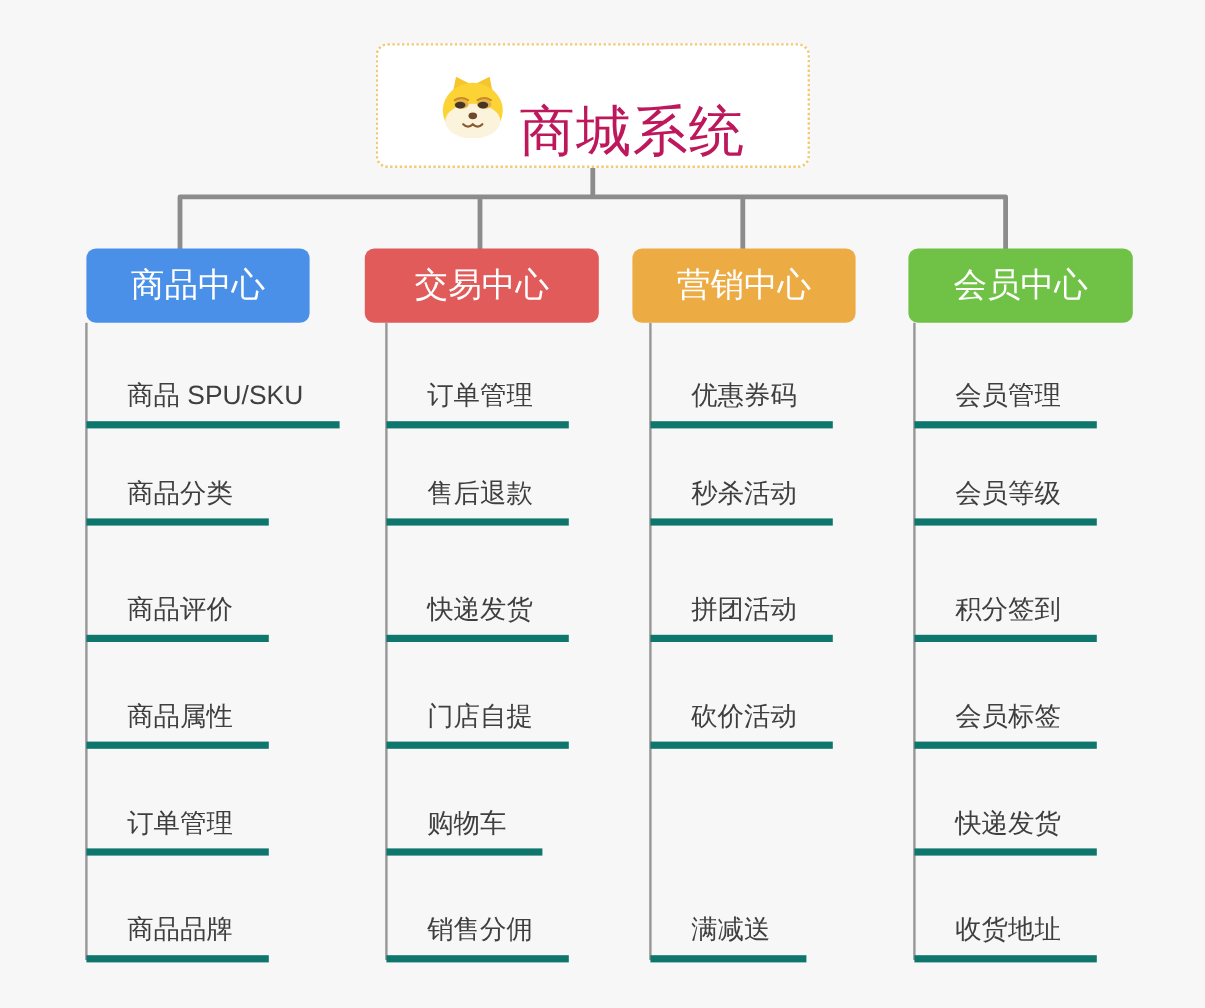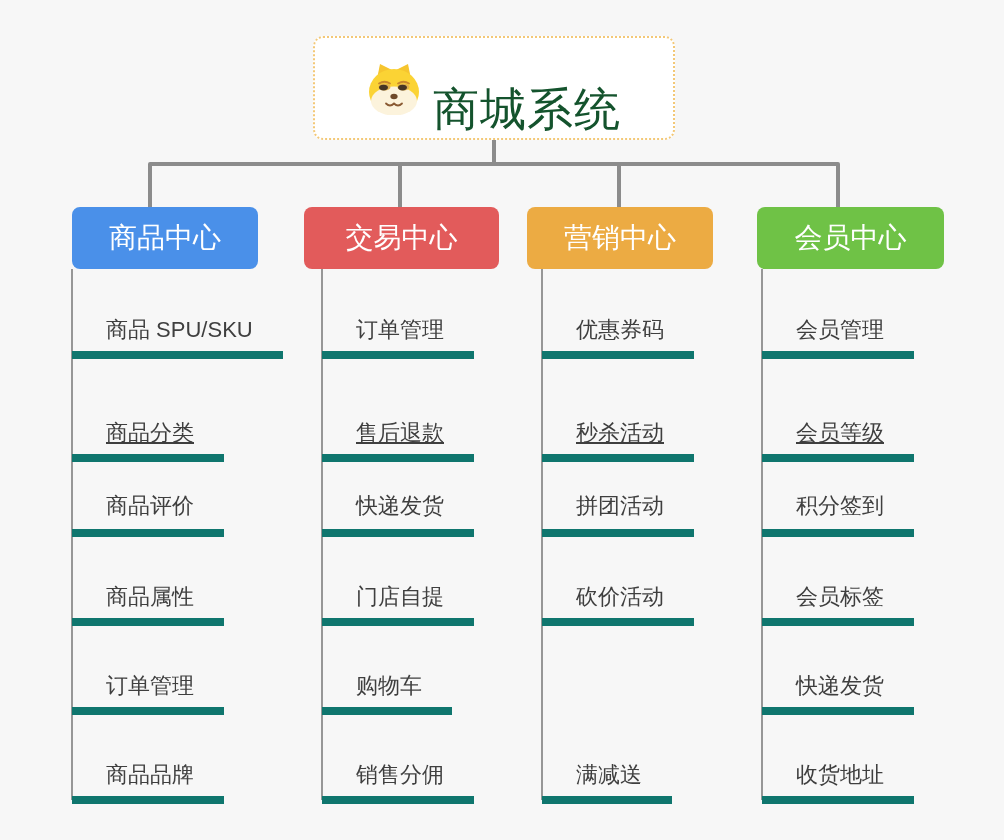--- a/index.html
+++ b/index.html
@@ -62,31 +62,31 @@
   .s1 { left:321px; }
   .s2 { left:541px; }
   .s3 { left:761px; }
   
   .leaf {
     position:absolute;
     font-size:22px;
     color:#3f3f3f;
     line-height:26px;
     padding:0 30px 8px 34px;
-    border-bottom:8px solid #0f766e;
+    border-bottom:6px solid #0f766e;
     white-space:nowrap;
     cursor:pointer;
   }
   .c0 { left:72px;  }
   .c1 { left:322px; }
   .c2 { left:542px; }
   .c3 { left:762px; }
   .r0 { top:317px; }
-  .r1 { top:420px;text-decoration:underline; }
-  .r2 { top:495px;font-family:Liberation Mono, monospace; }
+  .r1 { top:398px; }
+  .r2 { top:495px; }
   .r3 { top:584px; }
   .r4 { top:673px; }
   .r5 { top:762px; }
 </style>
 </head>
 <body>
 
 <div class="canvas">
 
   <svg class="connectors" viewBox="0 0 1004 840">
@@ -108,21 +108,21 @@
         <ellipse cx="17.5" cy="26" rx="6" ry="3.6" fill="#e0b04e"></ellipse>
         <ellipse cx="36.5" cy="26" rx="6" ry="3.6" fill="#e0b04e"></ellipse>
         <ellipse cx="16.5" cy="26.6" rx="4.4" ry="2.8" fill="#463524"></ellipse>
         <ellipse cx="35.5" cy="26.6" rx="4.4" ry="2.8" fill="#463524"></ellipse>
         <path d="M12,22.5 Q17.5,19 23,22.5" stroke="#c9872e" stroke-width="1.8" fill="none" stroke-linecap="round"></path>
         <path d="M31,22.5 Q36.5,19 42,22.5" stroke="#c9872e" stroke-width="1.8" fill="none" stroke-linecap="round"></path>
         <ellipse cx="27" cy="35.5" rx="3.6" ry="2.8" fill="#6f4a2a"></ellipse>
         <path d="M19,42.5 Q23,46.5 27,42.5 Q31,46.5 35,42.5" stroke="#8a5a33" stroke-width="1.8" fill="none" stroke-linecap="round"></path>
       </svg>
     </span>
-    <span class="root-title" style="color: #14532d; margin-top: 44px;">商城系统</span>
+    <span class="root-title" style="color: #be185d; margin-top: 44px;">商城系统</span>
   </div>
 
   <div class="branch b0" style="background: rgb(74, 144, 233);">
     <span>商品中心</span>
   </div>
   <div class="branch b1" style="background: rgb(226, 91, 91);">
     <span>交易中心</span>
   </div>
   <div class="branch b2" style="background: rgb(236, 171, 67);">
     <span>营销中心</span>

